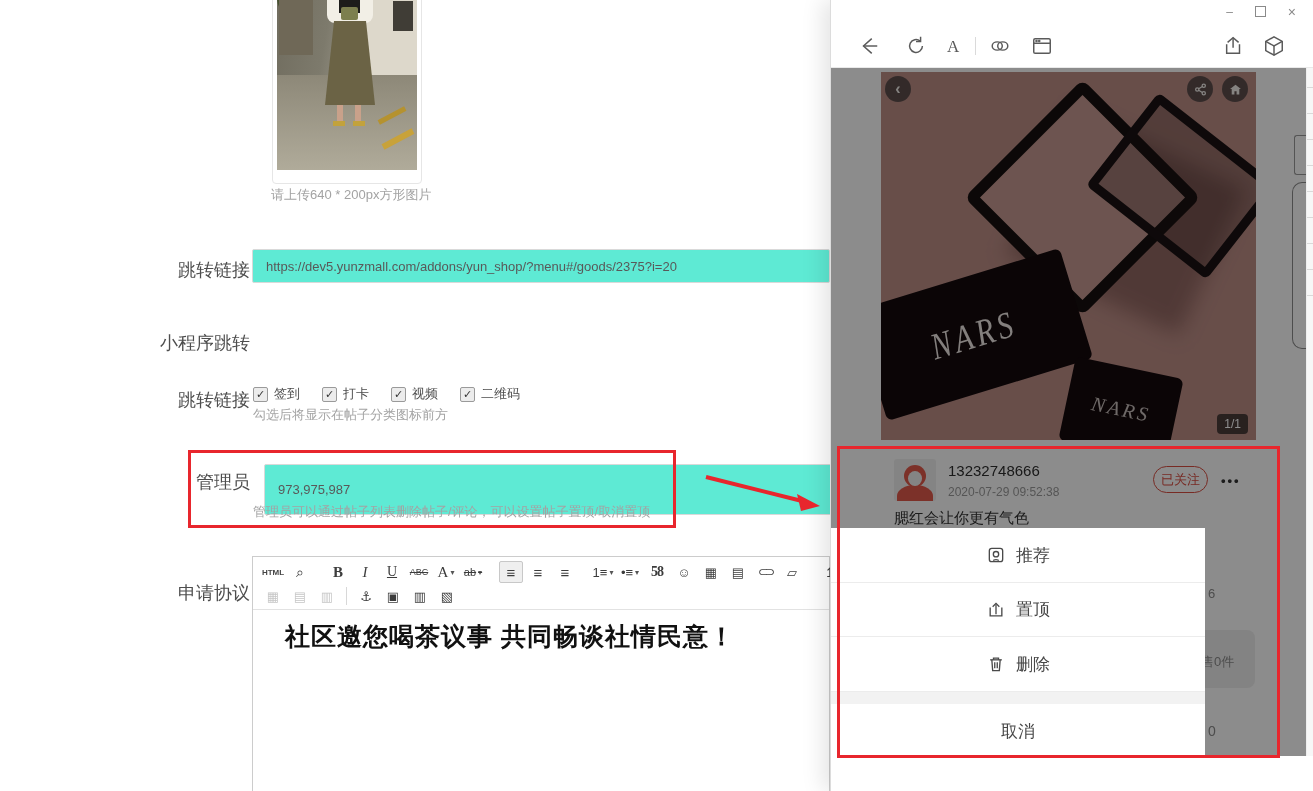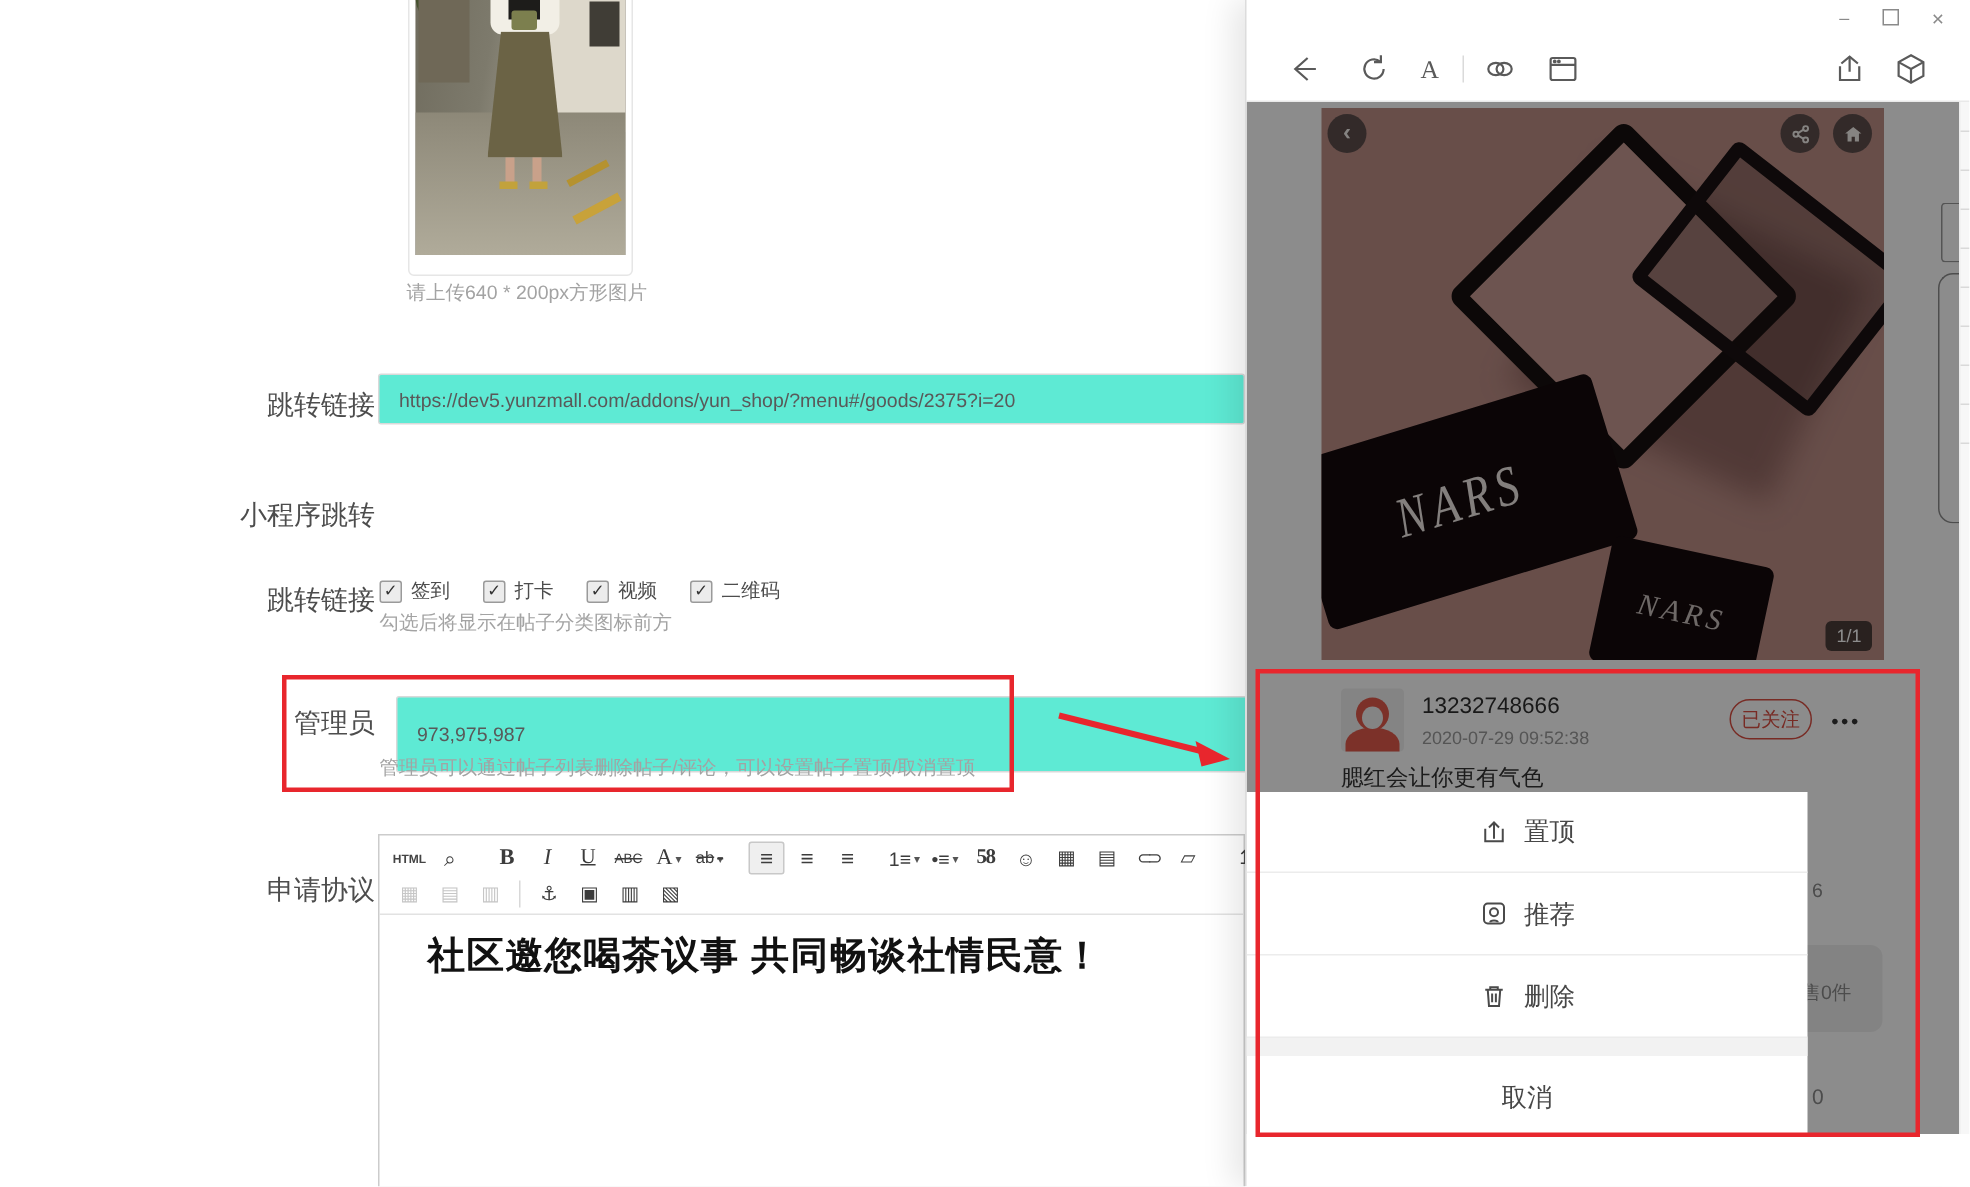--- a/index.html
+++ b/index.html
@@ -289,35 +289,35 @@
       <div class="abs dimtxt" style="left:338px;top:517px;">浏览：6</div>
       <div class="abs graybtn" style="left:348px;top:562px;width:76px;height:58px;"></div>
       <div class="abs dimtxt" style="left:370px;top:585px;">售0件</div>
       <div class="abs dimtxt" style="left:377px;top:655px;font-size:14px;">0</div>
       <div class="abs" style="left:463px;top:67px;width:18px;height:38px;border:1px solid #9a9a9a;border-right:none;border-radius:3px 0 0 3px;"></div>
       <div class="abs" style="left:461px;top:114px;width:20px;height:165px;border:1px solid #8d8d8d;border-right:none;border-radius:10px 0 0 10px;"></div>
 
       <div class="abs" id="overlay"></div>
 
       <div class="abs" id="sheet">
+        <div class="srow" style="height:54px;">
+          <svg viewBox="0 0 24 24">
+              <rect x="4" y="4" width="16" height="16" rx="3"></rect>
+              <circle cx="12" cy="11" r="3.2"></circle>
+              <path d="M9 19 c0-2 6-2 6 0"></path>
+            </svg>
+          <span>推荐</span>
+        </div>
         <div class="srow" style="height:53px;">
           <svg viewBox="0 0 24 24">
               <path d="M5 9 V19 H19 V9"></path>
               <path d="M12 17 V5"></path>
               <path d="M8 8 L12 4 L16 8"></path>
             </svg>
           <span>置顶</span>
-        </div>
-        <div class="srow" style="height:54px;">
-          <svg viewBox="0 0 24 24">
-              <rect x="4" y="4" width="16" height="16" rx="3"></rect>
-              <circle cx="12" cy="11" r="3.2"></circle>
-              <path d="M9 19 c0-2 6-2 6 0"></path>
-            </svg>
-          <span>推荐</span>
         </div>
         <div class="srow" style="height:54px;">
           <svg viewBox="0 0 24 24">
               <path d="M5 7 H19"></path>
               <path d="M9 7 V5 H15 V7"></path>
               <path d="M7 7 L8 20 H16 L17 7"></path>
               <path d="M10.5 10 V17 M13.5 10 V17"></path>
             </svg>
           <span>删除</span>
         </div>

